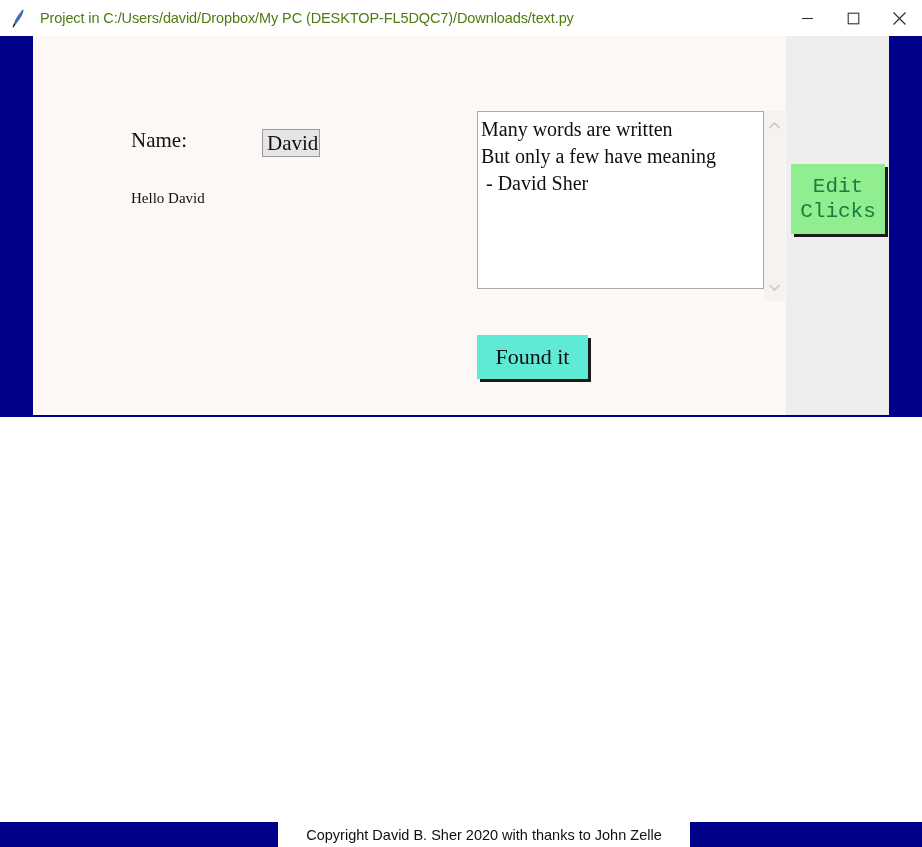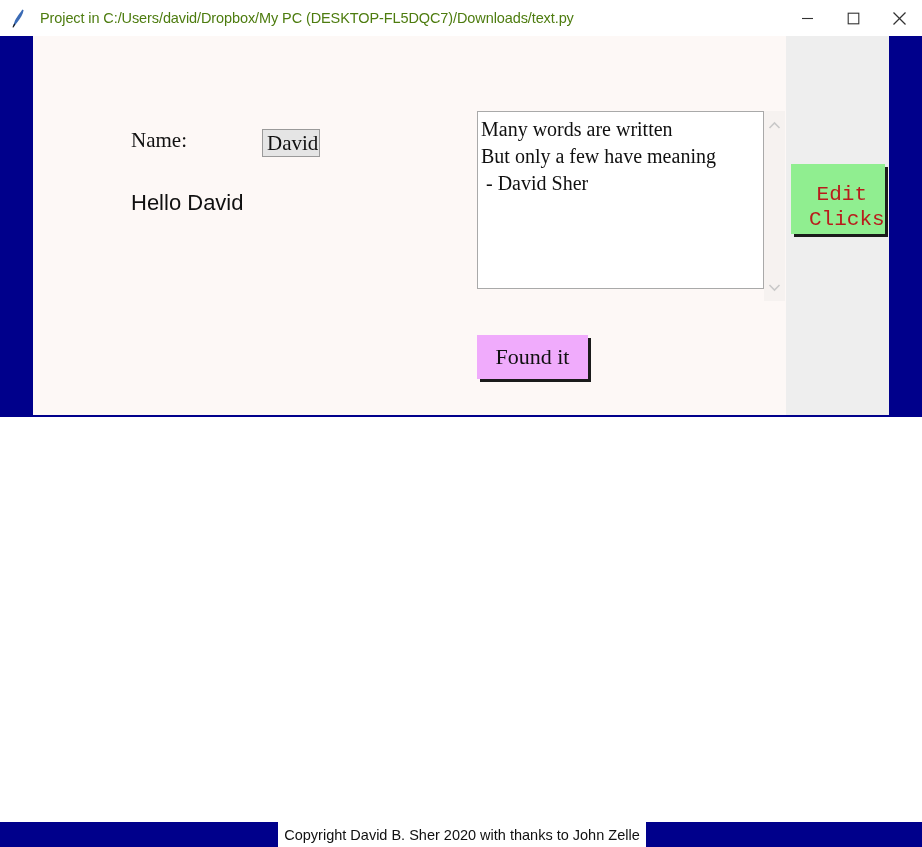--- a/index.html
+++ b/index.html
@@ -92,22 +92,22 @@
     font-size: 21px;
     color: #101010;
     padding: 0 0 0 4px;
     line-height: 26px;
     outline: none;
     margin-left: 28px;
   }
   #greeting-label {
     position: absolute;
     left: 98px; top: 154px;
-    font-family: Liberation Sans, sans-serif;
-    font-size: 22px;
+    font-family: Liberation Serif, serif;
+    font-size: 15px;
     color: #101010;
   }
 
   
   #textarea-wrap {
     position: absolute;
     left: 444px; top: 75px;
     width: 308px; height: 190px;
     display: flex;
   }
@@ -138,44 +138,44 @@
     color: #c9c9c9;
   }
   #ta-arrow-up { top: 5px; }
   #ta-arrow-down { bottom: 5px; }
 
   
   #found-button {
     position: absolute;
     left: 444px; top: 299px;
     width: 111px; height: 44px;
-    background: #f0abfc;
+    background: #5eead4;
     border: none;
     box-shadow: 3px 3px 0 #1b1b1b;
     font-family: "Liberation Serif", serif;
     font-size: 22px;
     color: #101010;
     cursor: pointer;
     padding: 0;
   }
 
   
   .green-btn {
     position: absolute;
     background: #90ee90;
     border: none;
     box-shadow: 3px 3px 0 #1b1b1b;
     font-family: "Liberation Mono", monospace;
     font-size: 21px;
     line-height: 25px;
-    color: #b91c1c;
+    color: #15803d;
     cursor: pointer;
-    padding: 18px;
+    padding: 0;
     white-space: pre-line;
-    text-align: right;
+    text-align: center;
   }
   #btn-edit-clicks { left: 791px; top: 128px; width: 94px; height: 70px; }
   #btn-make-app    { left: 801px; top: 205px; width: 74px; height: 67px; }
   #btn-names       { left: 793px; top: 281px; width: 88px; height: 40px; }
 
   
   #log-area {
     position: absolute;
     left: 0; top: 417px;
     width: 922px; height: 386px;
@@ -222,21 +222,21 @@
   
   #bottom-bar {
     position: absolute;
     left: 0; top: 822px;
     width: 922px; height: 25px;
     background: #00008b;
   }
   #copyright-label {
     position: absolute;
     left: 278px; top: 822px;
-    width: 368px; height: 25px;
+    width: 412px; height: 25px;
     background: #ffffff;
     display: flex;
     align-items: center;
     justify-content: center;
     font-family: "Liberation Sans", sans-serif;
     font-size: 14.5px;
     color: #101010;
     white-space: nowrap;
   }
 </style>

